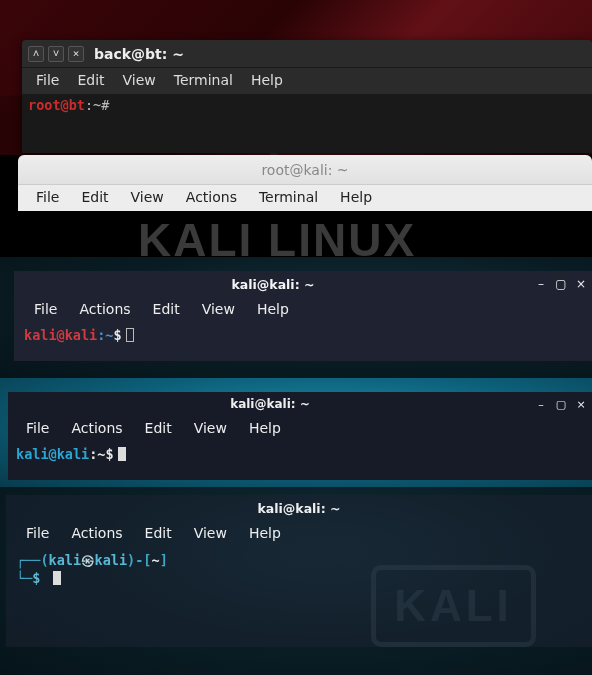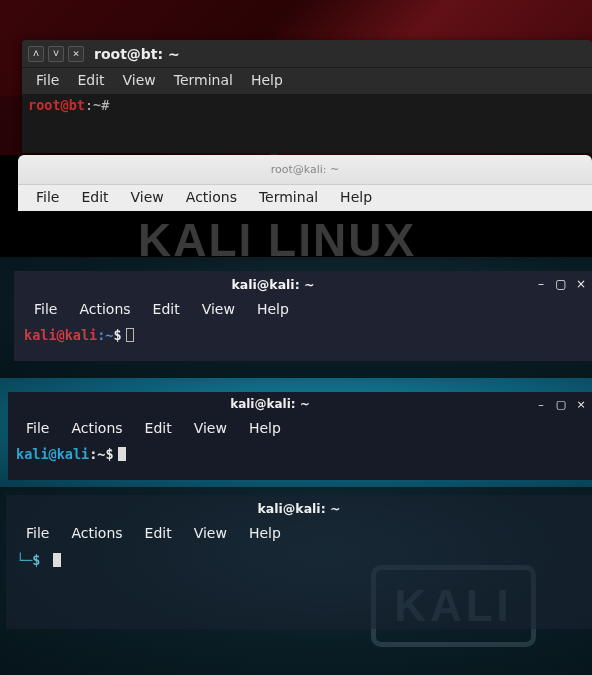--- a/index.html
+++ b/index.html
@@ -100,21 +100,21 @@
   .k1-win {
     position:absolute; left:18px; top:0; width:574px;
     border-radius: 6px 6px 0 0;
     overflow:hidden;
     box-shadow: 0 2px 8px rgba(0,0,0,0.4);
   }
   .k1-titlebar{
     height:30px; background: linear-gradient(#eee,#e1e1e1);
     display:flex;align-items:center;justify-content:center;
     border-bottom:1px solid #ccc;
-    font-family:"DejaVu Sans",sans-serif; font-size:11px; color:#888;
+    font-family:"DejaVu Sans",sans-serif; font-size:14px; color:#888;
   }
   .k1-menu{
     background:#ededed;
     display:flex; gap:2px;
     font-family:"DejaVu Sans",sans-serif; font-size:14px; color:#222;
     padding: 4px 8px 6px 8px;
   }
   .k1-menu span{ padding:0 10px; }
   .k1-term{
     background:#000; padding:4px 6px 18px 6px;
@@ -248,21 +248,21 @@
 
 <div class="layer bt-bg">
   <div class="bt-ghost">
     <span>back | track</span><span class="five">5</span>
   </div>
   <div class="bt-win">
     <div class="bt-titlebar">
       <div class="btn">˄</div>
       <div class="btn">˅</div>
       <div class="btn">×</div>
-      <div class="bt-title">root@bt: ~</div>
+      <div class="bt-title">back@bt: ~</div>
     </div>
     <div class="bt-menu">
       <span>File</span>
       <span>Edit</span>
       <span>View</span>
       <span>Terminal</span>
       <span>Help</span>
     </div>
     <div class="bt-term">
       <span class="user">root</span><span class="at">@</span><span class="host">bt</span><span class="colon">:</span><span class="path">~</span><span class="hash">#</span>
@@ -337,17 +337,20 @@
     </div>
     <div class="k4-menu">
       <span>File</span>
       <span>Actions</span>
       <span>Edit</span>
       <span>View</span>
       <span>Help</span>
     </div>
     <div class="k4-term">
       <div>
+        <span class="deco">┌──</span><span class="paren">(</span><span class="user">kali</span><span class="at">㉿</span><span class="host">kali</span><span class="paren">)</span><span class="deco">-</span><span class="brack">[</span><span class="path">~</span><span class="brack">]</span>
+      </div>
+      <div>
         <span class="deco">└─</span><span class="dollar">$</span> <span class="cursor-block"></span>
       </div>
     </div>
   </div>
 </div>
 
 </body></html>

